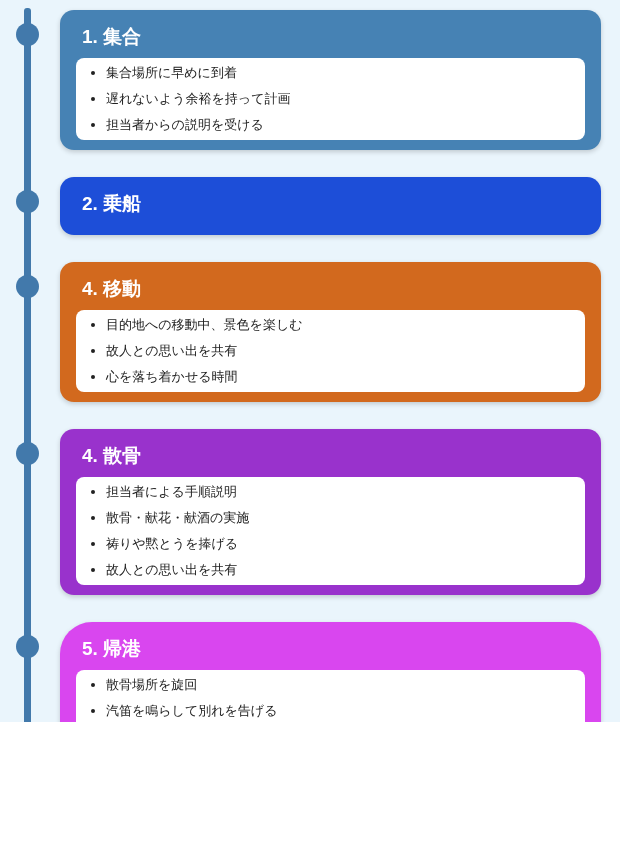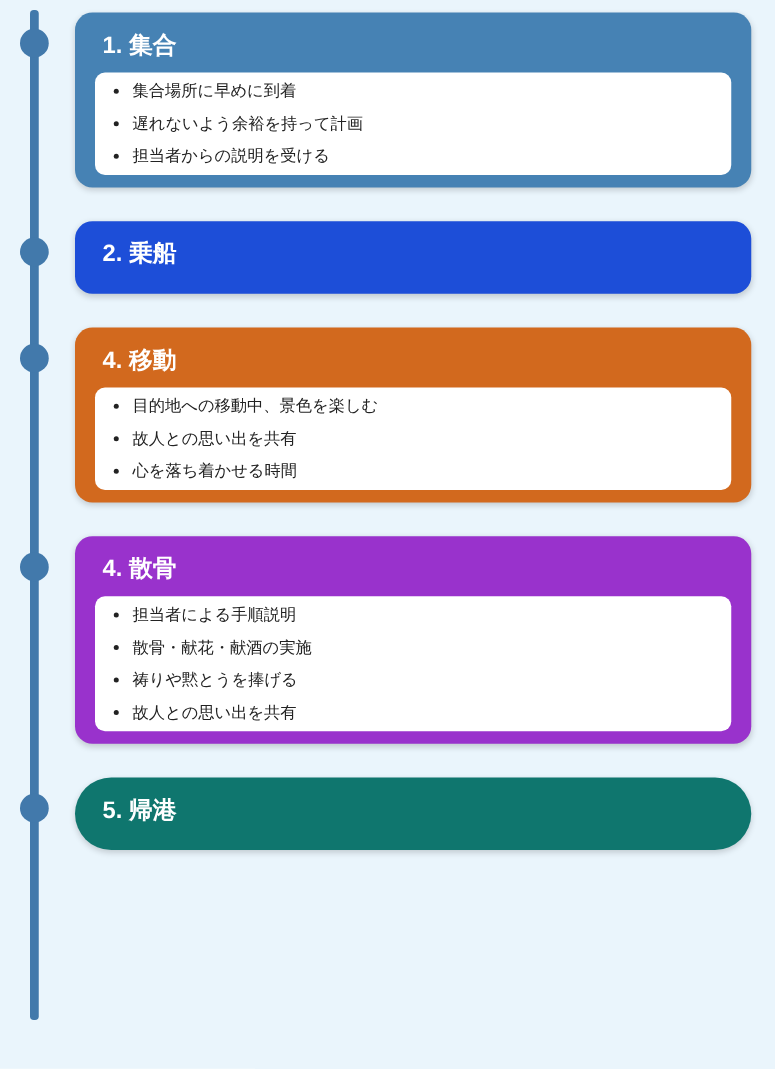--- a/index.html
+++ b/index.html
@@ -5,21 +5,21 @@
   html, body {
     margin: 0;
     padding: 0;
   }
   body {
     font-family: "Liberation Sans", "DejaVu Sans", sans-serif;
   }
   .page {
     position: relative;
     width: 620px;
-    height: 855px;
+    height: 722px;
     overflow: hidden;
     background: #eaf5fc; 
   }
   .timeline-line {
     position: absolute;
     left: 24px;
     top: 8px;
     width: 7px;
     height: 808px;
     border-radius: 3px;
@@ -116,19 +116,26 @@
       <div class="card-body">
         <ul class="bullets">
           <li>担当者による手順説明</li>
           <li>散骨・献花・献酒の実施</li>
           <li>祷りや黙とうを捧げる</li>
           <li>故人との思い出を共有</li>
         </ul>
       </div>
     </section>
 
-    <section class="card" style="background: #0f766e; border-radius: 32px;">
+    <section class="card" style="background: #d946ef; border-radius: 32px;">
       <span class="dot" style="background: rgb(66, 121, 171);"></span>
       <h2 class="card-title">5. 帰港</h2>
+      <div class="card-body">
+        <ul class="bullets">
+          <li>散骨場所を旋回</li>
+          <li>汽笛を鳴らして別れを告げる</li>
+          <li>港に戻り、下船</li>
+        </ul>
+      </div>
     </section>
 
   </div>
 </div>
 
 </body></html>

